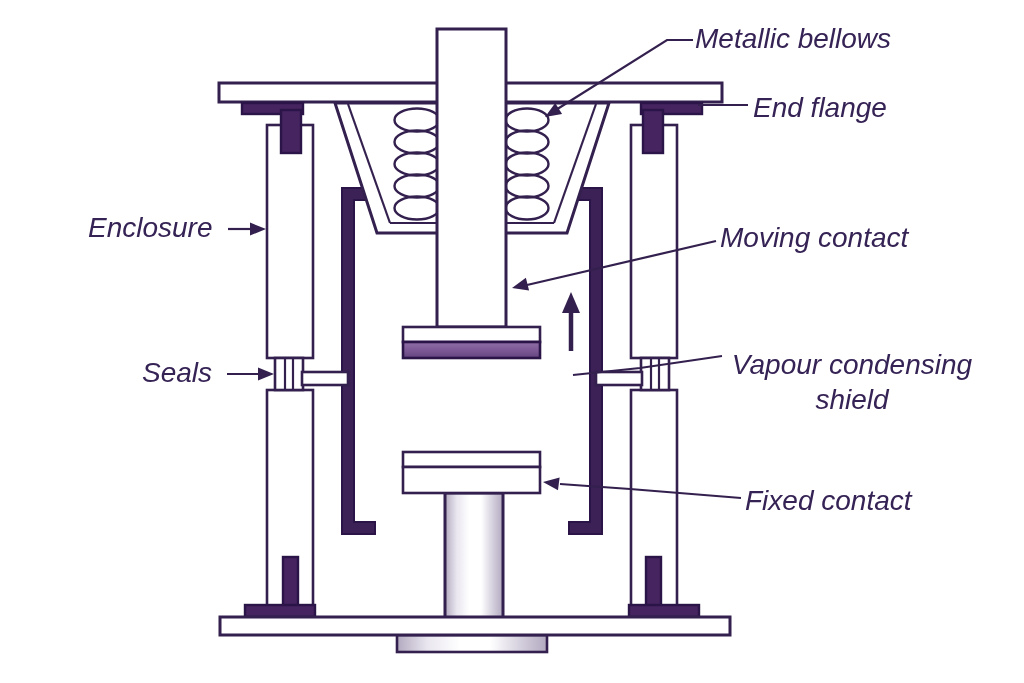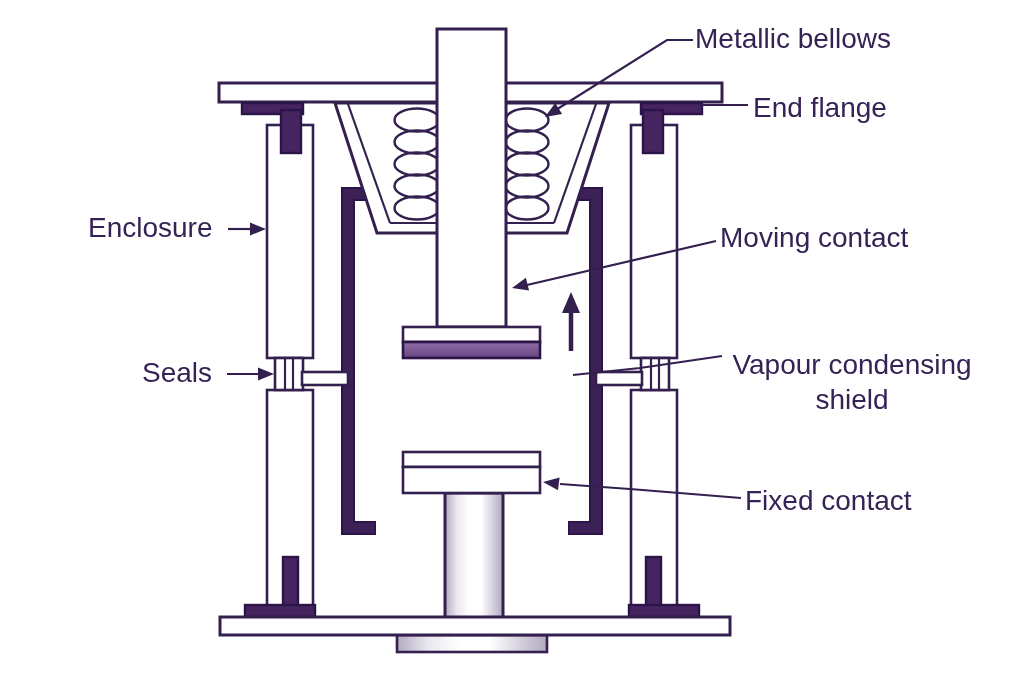--- a/index.html
+++ b/index.html
@@ -1,16 +1,16 @@
 <!DOCTYPE html>
 <html><head>
 <meta charset="utf-8">
 <style>
   html,body{margin:0;padding:0;background:#ffffff;width:1024px;height:683px;overflow:hidden;}
-  .stage{position:relative;width:1012px;height:683px;background:#ffffff;}
+  .stage{position:relative;width:1012px;height:683px;background:#ffffff;font-style:italic;}
   svg{display:block;}
   .outline{fill:#ffffff;stroke:#33204e;stroke-width:3;}
   .outline-thin{fill:#ffffff;stroke:#33204e;stroke-width:2.6;}
   .ink-line{stroke:#33204e;stroke-width:2.2;fill:none;}
   .spring{stroke:#33204e;stroke-width:2.4;fill:none;}
   .purple{fill:#46245f;stroke:#2b1447;stroke-width:2.4;}
   .shield{fill:#3c2156;stroke:#2b1447;stroke-width:2;}
   .arrowhead{fill:#33204e;stroke:none;}
   .lbl{font-family:"Liberation Sans","DejaVu Sans",sans-serif;font-size:28px;fill:#362355;}
 </style>

